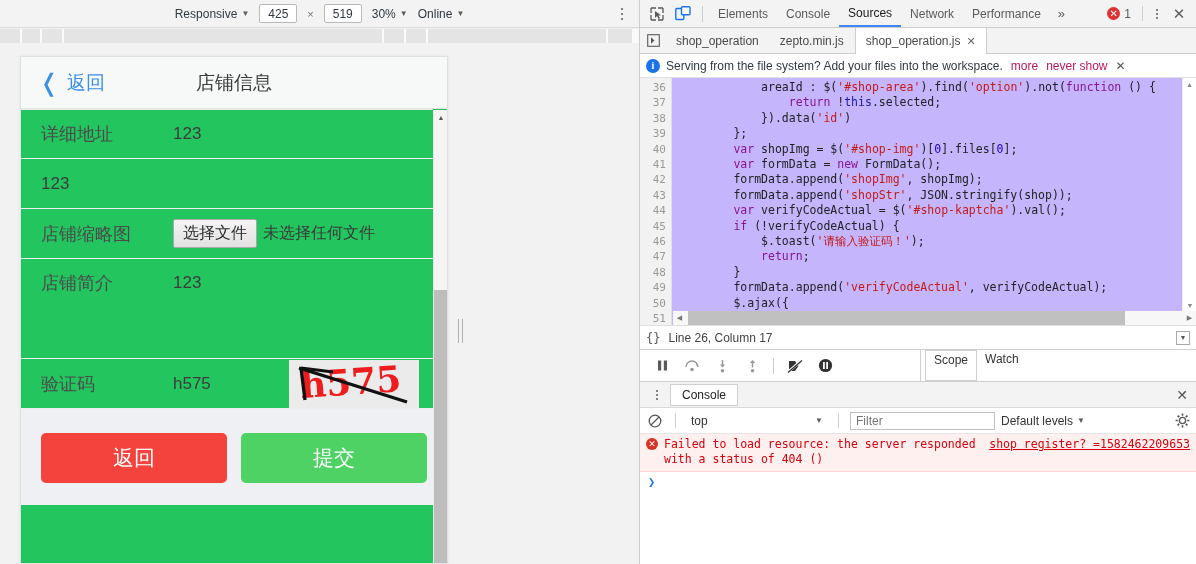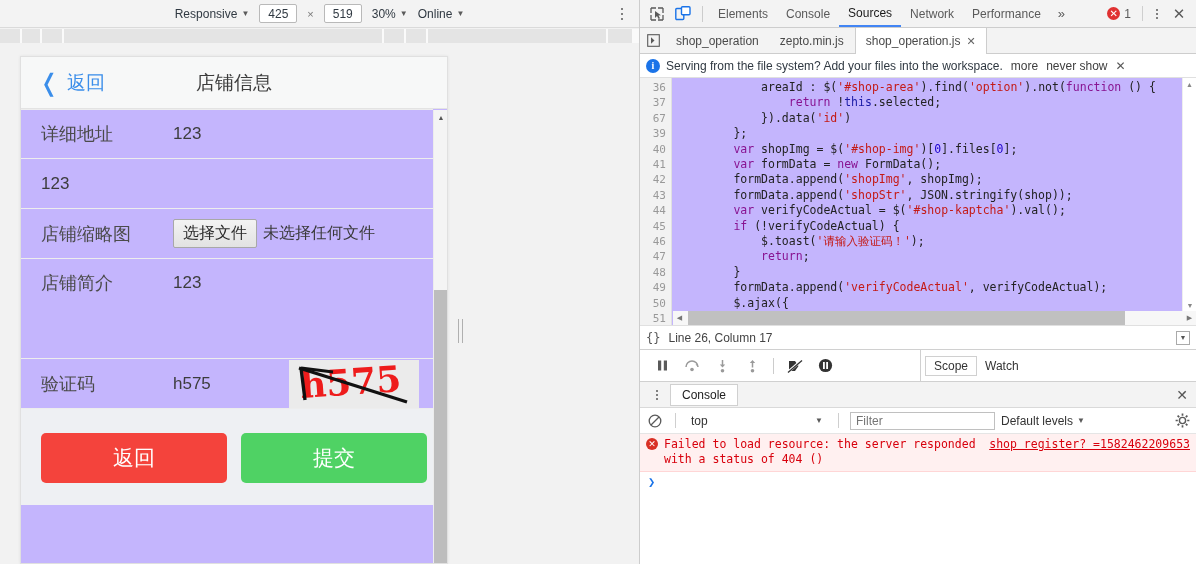--- a/index.html
+++ b/index.html
@@ -93,21 +93,21 @@
   .back-chevron { font-size: 24px; line-height: 1; font-weight: 300; color: #3b8eea; }
   .page-title {
     position: absolute; left: 0; right: 0;
     text-align: center;
     font-size: 19px; color: #3c3c3c;
     pointer-events: none;
   }
 
   .form-scroll {
     flex: 1;
-    background: #c4b5fd;
+    background: #22c55e;
     position: relative;
     overflow: hidden;
   }
   .form-inner { padding-right: 14px; }
   .form-row {
     display: flex;
     align-items: center;
     min-height: 50px;
     padding: 0 0 0 20px;
     border-bottom: 1px solid #ededed;
@@ -269,21 +269,21 @@
     color: #303942;
   }
   .info-i {
     width: 14px; height: 14px; border-radius: 50%;
     background: #1a73e8; color: #fff;
     font-size: 10px; font-weight: bold;
     text-align: center; line-height: 14px;
     margin-right: 6px; flex: none;
     font-family: "Liberation Serif", serif;
   }
-  .info-link { color: #404040; cursor: pointer; margin-left: 8px; }
+  .info-link { color: #be185d; cursor: pointer; margin-left: 8px; }
   .info-x { margin-left: 8px; color: #555; cursor: pointer; font-size: 12px; }
 
   .code-area {
     flex: none;
     height: 248px;
     display: flex;
     position: relative;
     background: #c4b5fd;
     overflow: hidden;
     border-bottom: 1px solid #e0e0e0;
@@ -352,21 +352,21 @@
     flex: 1;
     display: flex; align-items: center;
     gap: 2px; padding-left: 8px;
     border-right: 1px solid #d0d0d0;
     background: #fff;
   }
   .dbg-btn { width: 28px; height: 26px; display: flex; align-items: center; justify-content: center; cursor: pointer; }
   .dbg-sep { width: 1px; height: 16px; background: #ccc; margin: 0 5px; }
   .scope-watch {
     width: 275px; flex: none;
-    display: flex; align-items: center;
+    display: flex; 
     background: #fff;
     padding-left: 4px;
   }
   .sw-tab {
     padding: 2px 8px; font-size: 12px; color: #333; cursor: pointer;
   }
   .sw-tab.active { border: 1px solid #d0d0d0; background: #fff; }
 
   .console-drawer { flex: 1; display: flex; flex-direction: column; background: #fff; min-height: 0; }
   .drawer-tabbar {
@@ -607,21 +607,21 @@
       <span>Serving from the file system? Add your files into the workspace.</span>
       <span class="info-link">more</span>
       <span class="info-link">never show</span>
       <span class="info-x">✕</span>
     </div>
 
     <div class="code-area">
       <div class="gutter">
           <div>36</div>
           <div>37</div>
-          <div>67</div>
+          <div>38</div>
           <div>39</div>
           <div>40</div>
           <div>41</div>
           <div>42</div>
           <div>43</div>
           <div>44</div>
           <div>45</div>
           <div>46</div>
           <div>47</div>
           <div>48</div>

